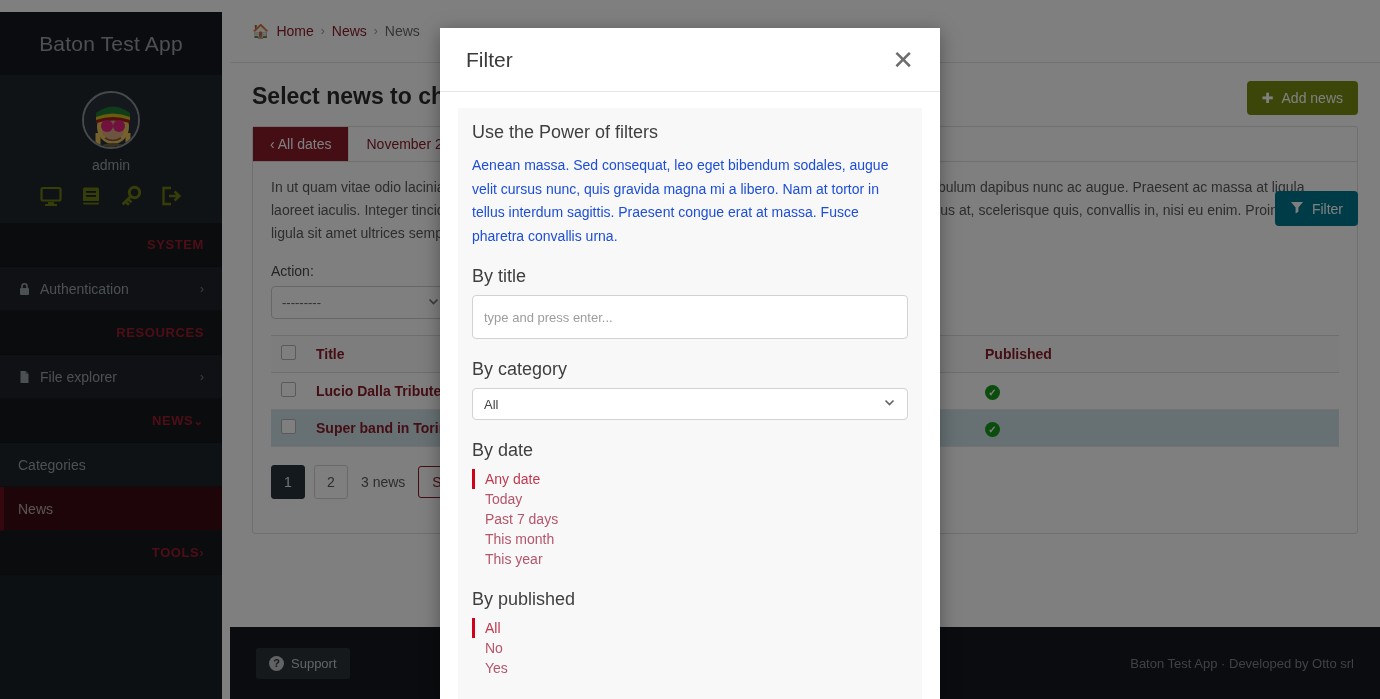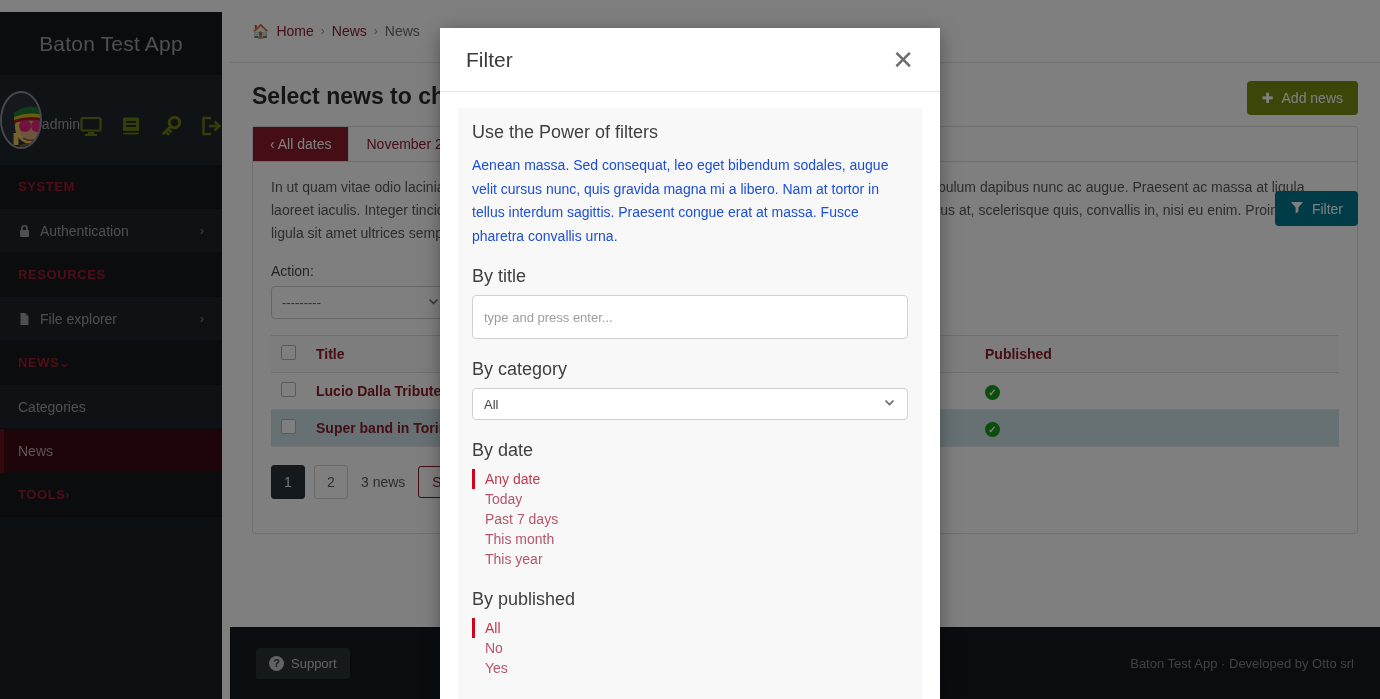--- a/index.html
+++ b/index.html
@@ -21,42 +21,42 @@
   .brand {
     height: 63px; background: #15191e;
     display: flex; align-items: center; justify-content: center;
   }
   .brand-text {
     color: #9aa0a6; font-size: 21px; font-weight: 400; letter-spacing: .2px;
   }
   .user-block {
     background: #21262c;
     padding: 16px 0 16px;
-    display: flex; flex-direction: row; align-items: center;
+    display: flex; flex-direction: column; align-items: center;
   }
   .avatar {
     width: 58px; height: 58px; border-radius: 50%;
     border: 2px solid #8d9297;
     background: #2a2f36;
     overflow: hidden; position: relative;
   }
   .username {
     margin-top: 8px; color: #9aa0a6; font-size: 14px;
   }
   .user-icons {
     margin-top: 12px; display: flex; gap: 18px; align-items: center;
   }
   .user-icons .ico { width: 22px; height: 22px; display: block; cursor: pointer; }
   .user-icons .ico svg { display: block; }
 
   .nav-section {
     height: 44px; display: flex; align-items: center;
     padding: 0 18px; background: #16191d;
     color: #9b1c2e; font-size: 13px; font-weight: 700; letter-spacing: .6px;
-    justify-content: flex-start;
+    justify-content: flex-end;
     border-bottom: 1px solid #121519;
   }
   .nav-section .chev { color: #9b1c2e; font-size: 12px; }
   .nav-item {
     height: 44px; display: flex; align-items: center;
     padding: 0 18px; background: #1e2329;
     color: #9aa0a6; font-size: 14px;
     justify-content: space-between;
     border-bottom: 1px solid #171b20;
   }

